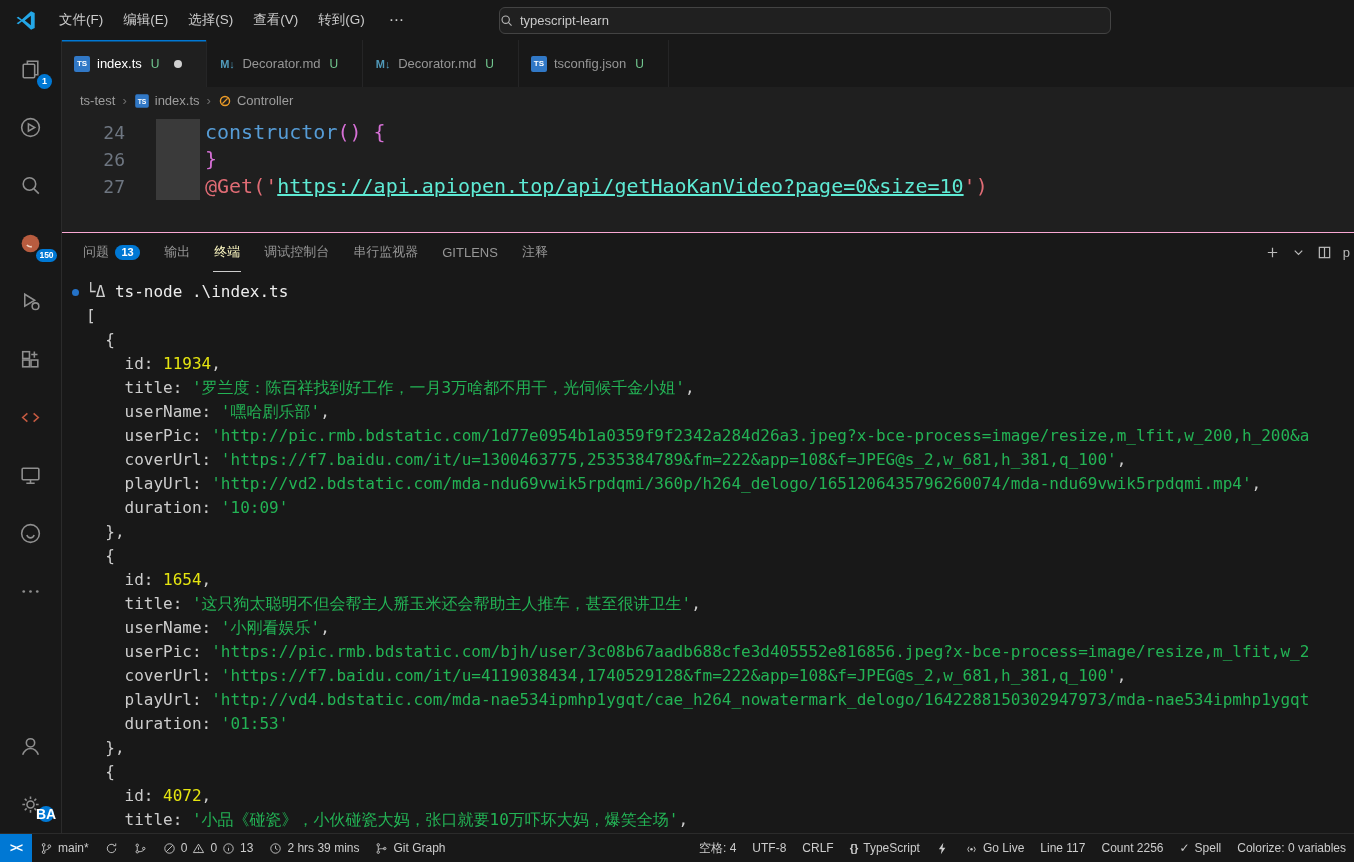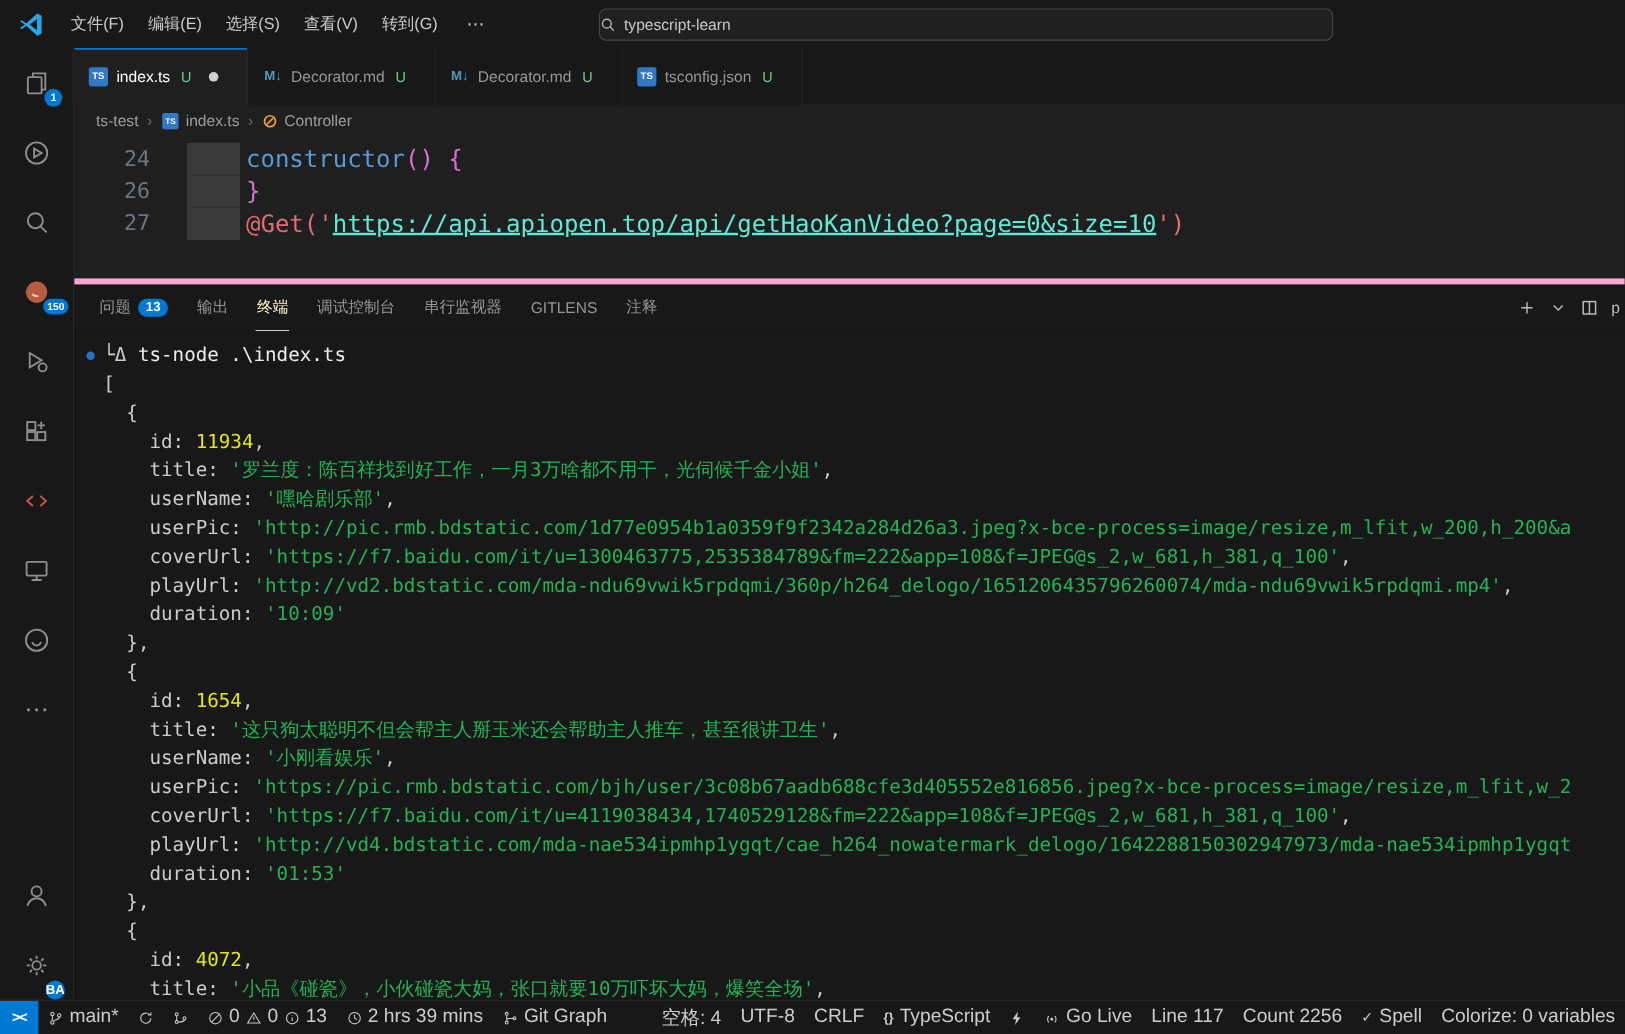--- a/index.html
+++ b/index.html
@@ -16,21 +16,21 @@
   .cc-icon{width:13px;height:13px;stroke:#b5b5b5;fill:none;stroke-width:1.4}
 
   
   .mid{flex:1;display:flex;min-height:0}
   .activitybar{width:62px;background:#181818;border-right:1px solid #2b2b2b;display:flex;flex-direction:column;flex:none}
   .ab-item{height:58px;display:flex;align-items:center;justify-content:center;position:relative;cursor:pointer}
   .abi{width:25px;height:25px;stroke:#8f8f8f;fill:none;stroke-width:1.5}
   .ab-badge{position:absolute;background:#0078d4;color:#fff;line-height:1;display:flex;align-items:center;justify-content:center;font-weight:bold}
   .round{width:15px;height:15px;border-radius:50%;right:9px;bottom:9px;font-size:9px}
   .pill{min-width:21px;height:13px;border-radius:7px;right:4px;bottom:10px;padding:0 3px;font-size:8.5px}
-  .ba{width:16px;height:16px;border-radius:50%;right:7px;bottom:0;font-size:11px}
+  .ba{width:16px;height:16px;border-radius:50%;right:7px;bottom:11px;font-size:14px}
   .ab-bottom{margin-top:auto}
 
   .workbench{flex:1;display:flex;flex-direction:column;min-width:0}
 
   
   .tabbar{height:47px;background:#181818;display:flex;align-items:stretch;flex:none;overflow:hidden}
   .tab{display:flex;align-items:center;gap:7px;padding:0 24px 0 12px;font-size:13px;color:#969696;background:#181818;border-right:1px solid #252526;cursor:pointer;white-space:nowrap}
   .tab.active{background:#1f1f1f;color:#ffffff;box-shadow:inset 0 1.5px 0 #0078d4}
   .tab-git{color:#73c991;font-size:12px;margin-left:2px}
   .tab-dot{width:8px;height:8px;border-radius:50%;background:#d0d0d0;margin-left:8px}
@@ -49,21 +49,21 @@
 
   
   .editor{height:118px;background:#1f1f1f;padding-top:5px;font-family:"DejaVu Sans Mono","Liberation Mono",monospace;font-size:20px;overflow:hidden;flex:none}
   .ed-line{display:flex;height:27px;line-height:27px;white-space:pre}
   .ed-num{width:63px;text-align:right;color:#6e7681;font-size:18px;flex:none}
   .ed-spacer{width:31px;flex:none}
   .ed-indent{width:44px;background:#3a3a3a;flex:none}
   .ed-code{padding-left:5px}
 
   
-  .panel{flex:1;display:flex;flex-direction:column;background:#181818;border-top:5px solid #f9a8d4;min-height:0}
+  .panel{flex:1;display:flex;flex-direction:column;background:#181818;border-top:1px solid #f9a8d4;min-height:0}
   .panel-header{height:39px;display:flex;align-items:center;padding:0 4px 0 20px;flex:none;overflow:hidden}
   .panel-tabs{display:flex;align-items:stretch;height:100%}
   .ptab{display:flex;align-items:center;gap:6px;padding:0 1px;margin-right:22px;font-size:13px;color:#969696;border-bottom:1px solid transparent;cursor:pointer;white-space:nowrap}
   .ptab.active{color:#fef9c3;border-bottom-color:#cccccc}
   .ptab-badge{background:#0078d4;color:#fff;border-radius:9px;font-size:11px;padding:1.5px 6.5px;font-weight:bold}
   .panel-actions{margin-left:auto;display:flex;align-items:center;gap:11px;color:#bbbbbb;font-size:13px;flex:none}
   .pai{width:15px;height:15px;stroke:#bbbbbb;fill:none;stroke-width:1.3;flex:none}
 
   
   .terminal{flex:1;position:relative;padding:8px 0 0 24px;font-family:"DejaVu Sans Mono","Liberation Mono",monospace;font-size:16px;color:#cccccc;overflow:hidden;background:#181818}
@@ -72,21 +72,21 @@
   .c-w{color:#cccccc}
   .c-g{color:#23b355}
   .c-y{color:#e5e510}
   .c-cmd{color:#ededed;font-weight:normal}
   .c-b{color:#569cd6}
   .c-m{color:#d670d6}
   .c-r{color:#e06c75}
   .c-ru{color:#5eead4;text-decoration:underline}
 
   
-  .statusbar{height:29px;background:#181818;border-top:1px solid #2b2b2b;display:flex;align-items:stretch;font-size:16px;color:#cccccc;overflow:hidden;flex:none}
+  .statusbar{height:29px;background:#181818;border-top:1px solid #2b2b2b;display:flex;align-items:stretch;font-size:12px;color:#cccccc;overflow:hidden;flex:none}
   .sb-item{display:flex;align-items:center;gap:5px;padding:0 8px;cursor:pointer;white-space:nowrap}
   .sb-remote{background:#0078d4;color:#fff;padding:0 10px}
   .remote-glyph::before{content:"><";font-weight:bold;letter-spacing:-1px;font-size:12px}
   .sb-right{margin-left:auto;display:flex;align-items:center}
   .sbi{width:13px;height:13px;stroke:#cccccc;fill:none;stroke-width:1.1;flex:none}
   .braces::before{content:"{}";font-weight:bold;font-size:11px;color:#cccccc}
   .check::before{content:"✓";font-size:12px}
 </style>
 </head>
 <body>

